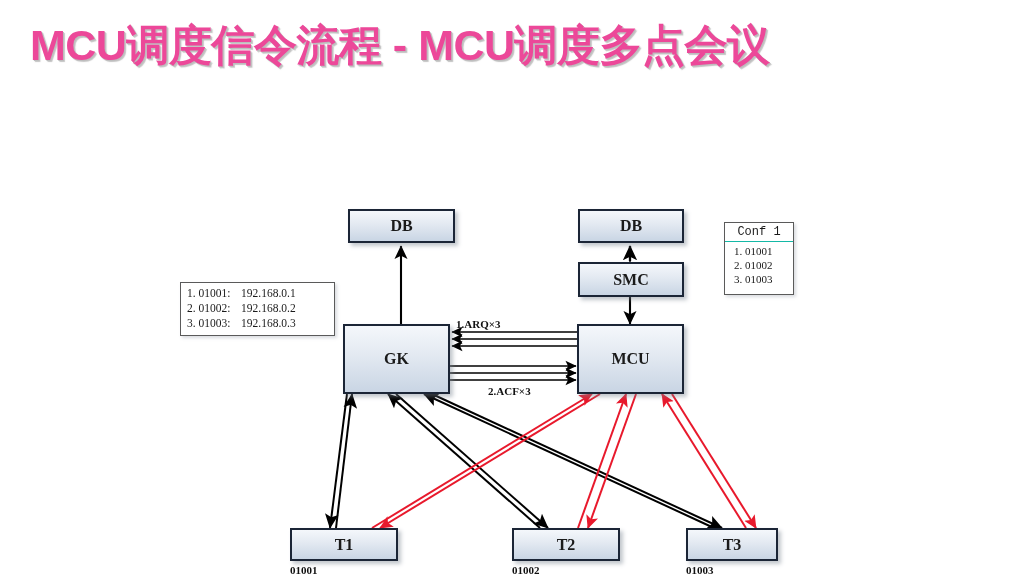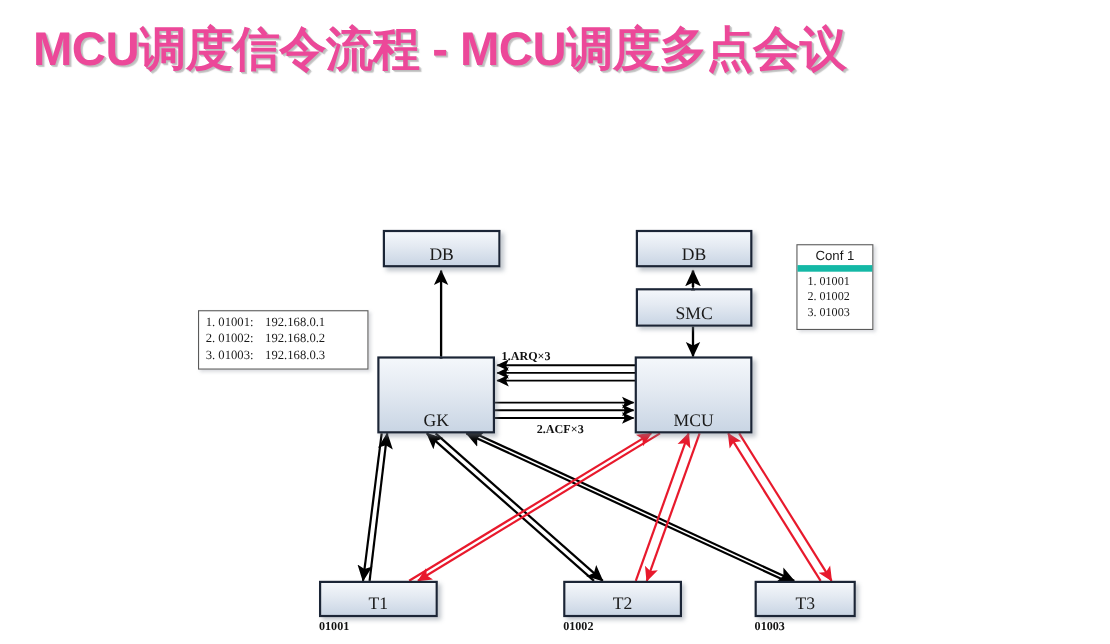--- a/index.html
+++ b/index.html
@@ -41,26 +41,27 @@
     width: 1009px; height: 585px;
   }
 
   
   .node {
     position: absolute;
     border: 2px solid #1b2536;
     background: linear-gradient(to bottom, #f4f7fb 0%, #e4eaf2 42%, #c9d5e4 100%);
     box-shadow: 3px 3px 4px rgba(120,130,145,0.45);
     display: flex;
-    align-items: flex-end;
+    align-items: center;
     justify-content: center;
     font-family: "Liberation Serif", serif;
     font-size: 16px;
     color: #1a1a1a;
     z-index: 5;
+    font-weight: bold;
   }
   .node-label { pointer-events: none; }
 
   
   .info-box {
     position: absolute;
     border: 1px solid #5a5a5a;
     background: #ffffff;
     font-family: "Liberation Serif", serif;
     font-size: 11.5px;
@@ -74,24 +75,24 @@
     line-height: 15px;
     padding: 0 6px;
   }
   .info-row .idx { width: 54px; }
   .info-row .val { }
 
   #conf-box {
     text-align: center;
   }
   #conf-title {
-    font-family: Liberation Sans, sans-serif;
+    font-family: Liberation Mono, monospace;
     font-size: 12px;
     line-height: 18px;
-    border-bottom: 6px solid #14b8a6;
+    border-bottom: 1px solid #14b8a6;
     padding: 0 8px;
   }
   #conf-list { padding: 2px 6px 8px 9px; text-align: center; }
   #conf-list .info-row { padding: 0; line-height: 14px; font-size: 11px; }
 
   
   .term-caption {
     position: absolute;
     font-family: "Liberation Serif", serif;
     font-weight: bold;

